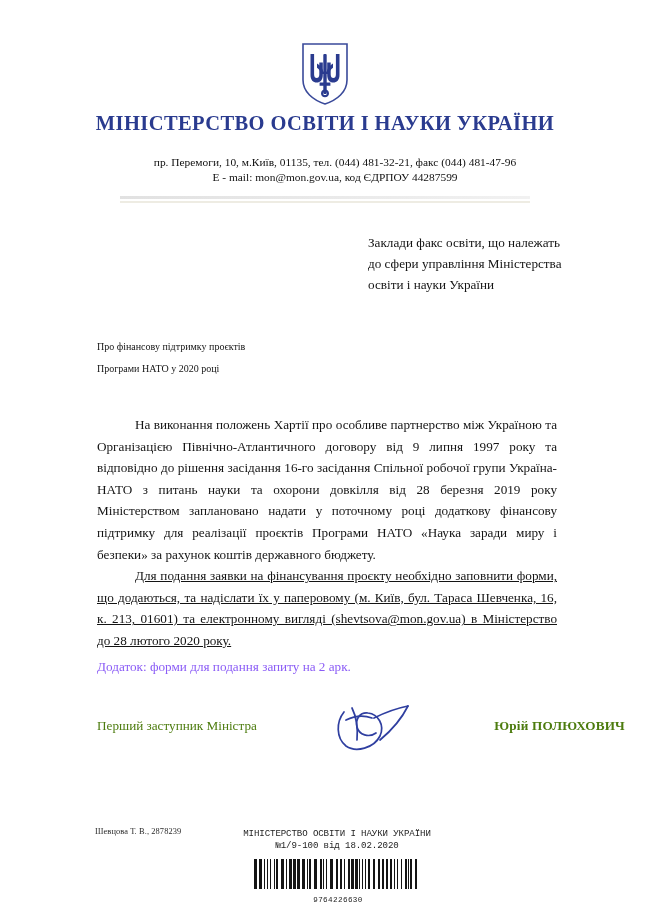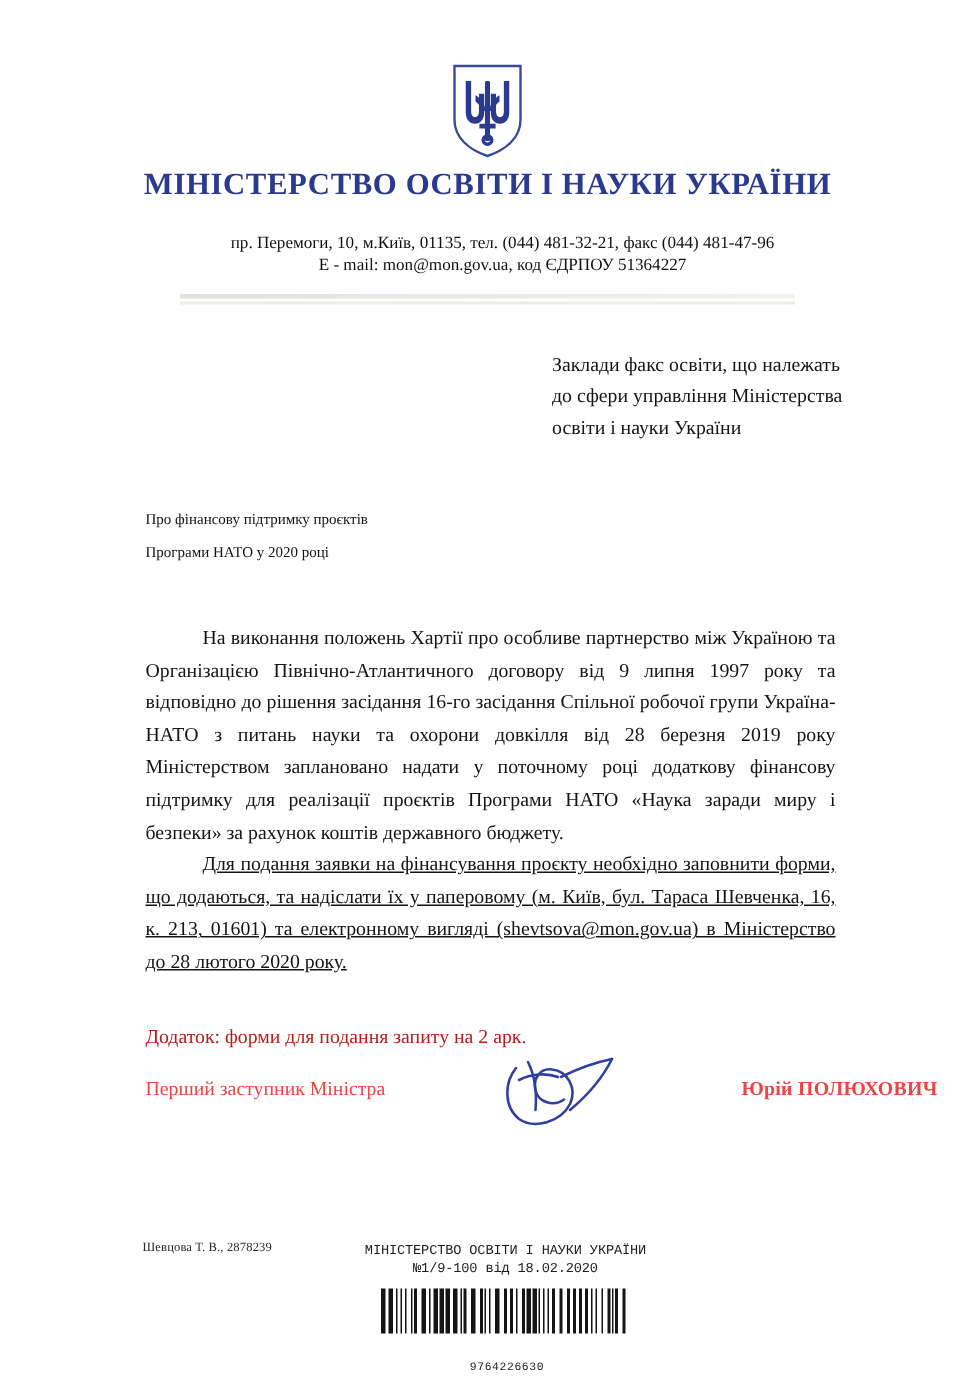--- a/index.html
+++ b/index.html
@@ -69,29 +69,29 @@
     position:absolute;left:97px;top:414px;width:460px;
     font-size:13.2px;
     line-height:21.6px;
     text-align:justify;
     color:#141414;
   }
   .body-text p{margin:0;text-indent:38px;}
   .body-text p + p{margin-top:0px;text-decoration:underline;}
 
   .attachment{
-    position:absolute;left:97px;top:680px;width:460px;
-    font-size:13.2px;line-height:21px;color:#b91c1c;
+    position:absolute;left:97px;top:656px;width:460px;
+    font-size:13.2px;line-height:21px;color:#8b5cf6;
   }
 
   
   .sign-row{
     position:absolute;left:97px;top:718px;width:528px;
     display:flex;align-items:flex-start;justify-content:space-between;
-    font-size:13.2px;color:#ef4444;
+    font-size:13.2px;color:#4d7c0f;
   }
   .sign-title{white-space:nowrap;}
   .sign-name{white-space:nowrap;letter-spacing:.2px;font-weight:bold;}
   .signature-mark{
     position:absolute;left:330px;top:698px;
     width:92px;height:56px;
     pointer-events:none;
   }
 
   
@@ -114,21 +114,21 @@
     position:absolute;left:252px;top:857px;width:172px;
   }
   .barcode{
     width:172px;height:38px;display:block;
   }
   .barcode-digits{
     text-align:center;
     font-family:"Liberation Mono",monospace;
     font-size:7.6px;
     color:#1d1d1d;
-    margin-top:13px;
+    margin-top:1px;
     letter-spacing:.4px;
   }
 </style>
 </head>
 <body>
 
 <div class="page">
 
   <div class="emblem-wrap">
     <svg class="emblem" viewBox="0 0 52 64">
@@ -141,21 +141,21 @@
         <path d="M20.6 40.5 h10.8 v3.2 h-10.8 z"></path>
         <path d="M26 47.5 c-2.2 0 -4 1.7 -4 3.9 s1.8 3.9 4 3.9 s4 -1.7 4 -3.9 s-1.8 -3.9 -4 -3.9 z m0 2.3 c1 0 1.8 .7 1.8 1.6 s-.8 1.6 -1.8 1.6 s-1.8 -.7 -1.8 -1.6 s.8 -1.6 1.8 -1.6 z"></path>
       </g>
     </svg>
   </div>
 
   <div class="ministry-title">МІНІСТЕРСТВО ОСВІТИ І НАУКИ УКРАЇНИ</div>
 
   <div class="contact-block">
     <div>пр. Перемоги, 10, м.Київ, 01135, тел. (044) 481-32-21, факс (044) 481-47-96</div>
-    <div>E - mail: mon@mon.gov.ua, код ЄДРПОУ 51364227</div>
+    <div>E - mail: mon@mon.gov.ua, код ЄДРПОУ 44287599</div>
   </div>
 
   <div class="rule"></div>
   <div class="rule second"></div>
 
   <div class="addressee">
     <div>Заклади факс освіти, що належать</div>
     <div>до сфери управління Міністерства</div>
     <div>освіти і науки України</div>
   </div>

